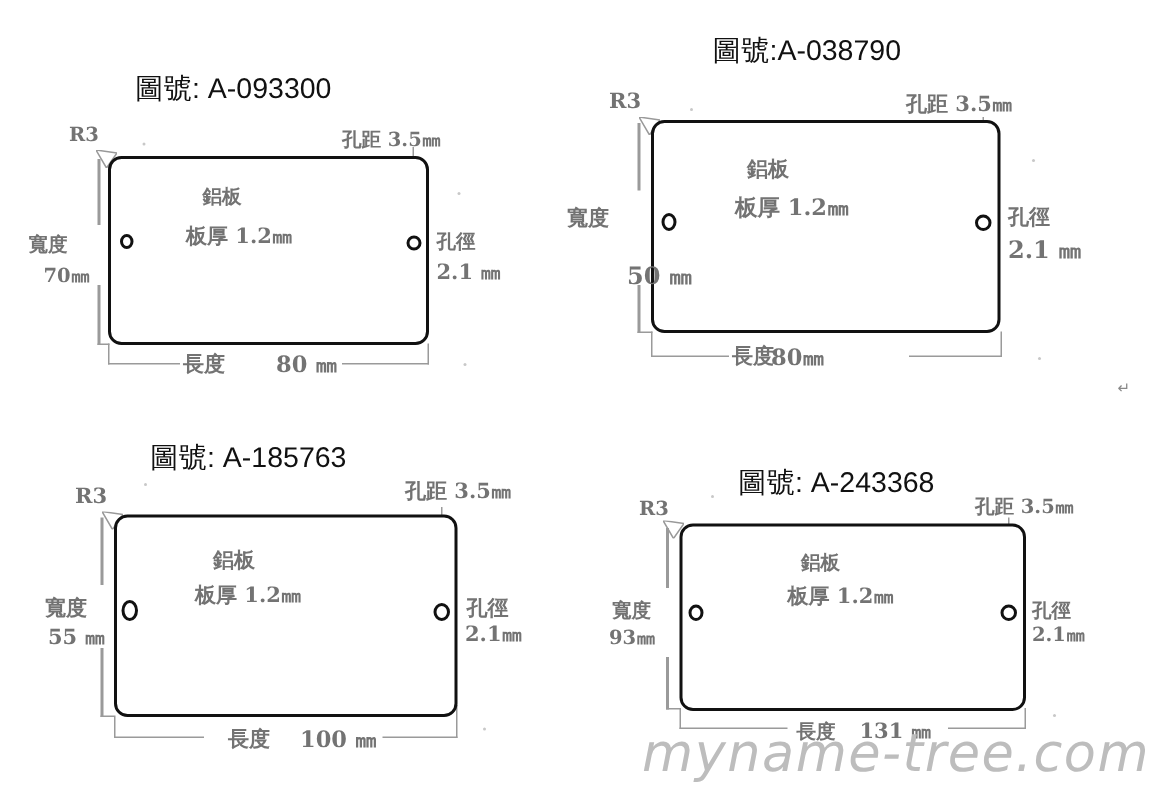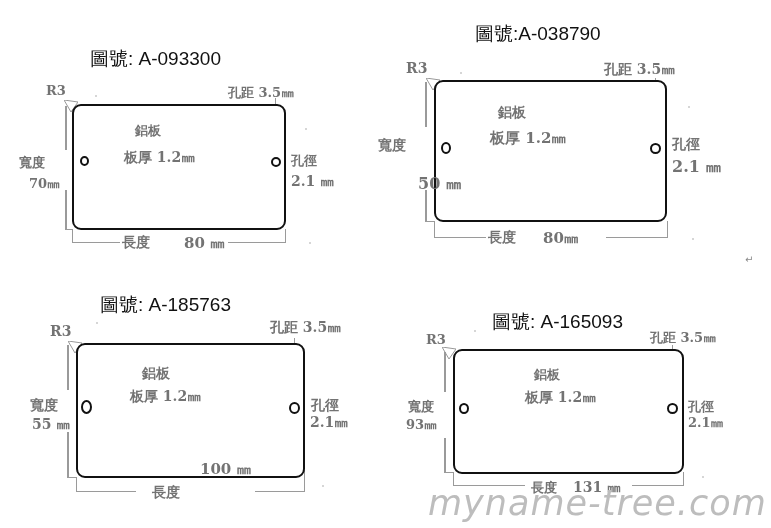--- a/index.html
+++ b/index.html
@@ -75,21 +75,21 @@
   <div class="plate" style="left:434px;top:80px;width:233px;height:142px;"></div>
   <div class="hole" style="left:441px;top:142px;width:10px;height:12px;"></div>
   <div class="hole" style="left:650px;top:143px;width:11px;height:11px;"></div>
   <div class="lbl s14" style="left:498px;top:104px;">鋁板</div>
   <div class="lbl s15" style="left:490px;top:129px;">板厚 1.2㎜</div>
   <div class="lbl s14" style="left:378px;top:137px;">寬度</div>
   <div class="lbl s16" style="left:378px;top:174px;margin-left:40px;">50 ㎜</div>
   <div class="lbl s14" style="left:672px;top:136px;">孔徑</div>
   <div class="lbl s16" style="left:672px;top:157px;">2.1 ㎜</div>
   <div class="lbl s14" style="left:488px;top:229px;">長度</div>
-  <div class="lbl s15" style="left:543px;top:229px;">80㎜</div>
+  <div class="lbl s15" style="left:514px;top:229px;">80㎜</div>
   <div class="dot" style="left:460px;top:72px;"></div>
   <div class="dot" style="left:688px;top:106px;"></div>
   <div class="dot" style="left:692px;top:238px;"></div>
   <div class="ret" style="left:745px;top:254px;">↵</div>
 </div>
 
 <div>
   <div class="abs title" style="left:100px;top:292px;">圖號: A-185763</div>
   <div class="lbl s14" style="left:50px;top:323px;">R3</div>
   <svg class="corner" style="left:68px;top:341px;" viewBox="0 0 14 12">
@@ -107,27 +107,27 @@
   <div class="plate" style="left:76px;top:343px;width:229px;height:135px;"></div>
   <div class="hole" style="left:81px;top:400px;width:11px;height:14px;"></div>
   <div class="hole" style="left:289px;top:402px;width:11px;height:12px;"></div>
   <div class="lbl s14" style="left:142px;top:365px;">鋁板</div>
   <div class="lbl s14" style="left:130px;top:388px;">板厚 1.2㎜</div>
   <div class="lbl s14" style="left:30px;top:397px;">寬度</div>
   <div class="lbl s14" style="left:32px;top:416px;">55 ㎜</div>
   <div class="lbl s14" style="left:311px;top:397px;">孔徑</div>
   <div class="lbl s14" style="left:310px;top:414px;">2.1㎜</div>
   <div class="lbl s14" style="left:152px;top:484px;">長度</div>
-  <div class="lbl s15" style="left:200px;top:460px;text-align:right;">100 ㎜</div>
+  <div class="lbl s15" style="left:200px;top:484px;text-align:right;">100 ㎜</div>
   <div class="dot" style="left:96px;top:322px;"></div>
   <div class="dot" style="left:322px;top:485px;"></div>
 </div>
 
 <div>
-  <div class="abs title" style="left:492px;top:309px;">圖號: A-165093</div>
+  <div class="abs title" style="left:492px;top:309px;">圖號: A-243368</div>
   <div class="lbl s13" style="left:426px;top:332px;">R3</div>
   <svg class="corner" style="left:442px;top:347px;" viewBox="0 0 14 12">
       <path d="M0 0 L14 2 L7 12 Z" fill="none" stroke="#999" stroke-width="1"></path>
     </svg>
   <div class="lbl s13" style="left:650px;top:329px;">孔距 3.5㎜</div>
   <div class="dim" style="left:444px;top:352px;width:2px;height:40px;"></div>
   <div class="dim" style="left:444px;top:438px;width:2px;height:35px;"></div>
   <div class="dim" style="left:444px;top:472px;width:10px;height:1px;"></div>
   <div class="dim" style="left:453px;top:485px;width:72px;height:1px;"></div>
   <div class="dim" style="left:453px;top:472px;width:1px;height:14px;"></div>

